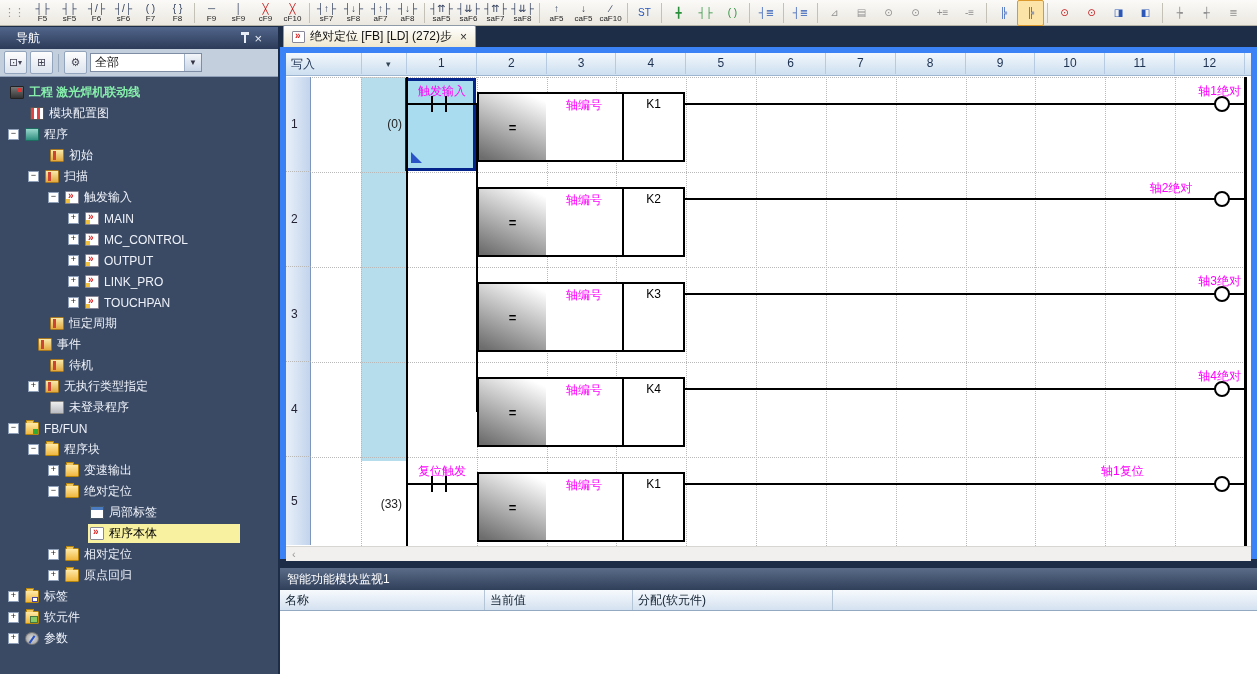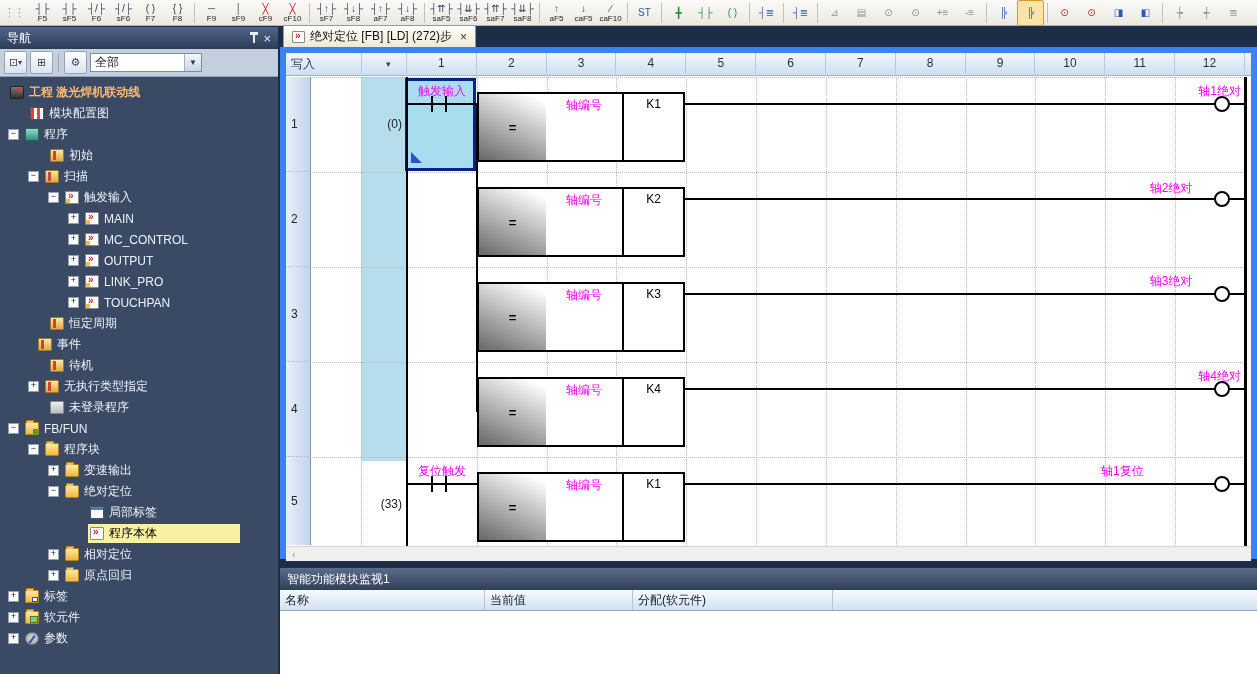--- a/index.html
+++ b/index.html
@@ -13,41 +13,41 @@
   .tbsep{width:1px;height:20px;background:#c4c1b6;margin:0 3px;flex:none}
   .tbi{min-width:23px;height:24px;display:flex;flex-direction:column;align-items:center;justify-content:center;
        border:1px solid transparent;border-radius:2px;padding:0 1px;flex:none}
   .tbi .g{font-size:10px;line-height:11px;color:#33415e;white-space:nowrap}
   .tbi .l{font-size:8px;line-height:9px;color:#222}
   .tbi.hl{background:#fce3a7;border-color:#dc9a2e}
   .g.blue{color:#2b58b8}.g.red{color:#c42222}.g.green{color:#2a8f3a}.g.gray{color:#8f8f8f}
 
   
   #nav{position:absolute;left:0;top:27px;width:278px;height:647px;display:flex;flex-direction:column;background:#3b4a64}
-  #nav-title{height:22px;background:linear-gradient(#51658b,#2c3b58);color:#fff;font-size:12px;display:flex;align-items:center;padding:0 7px;flex:none}
+  #nav-title{height:22px;background:linear-gradient(#51658b,#2c3b58);color:#fff;font-size:12px;display:flex;align-items:center;padding:0 16px;flex:none}
   #nav-title .sp{flex:1}
   .pin{position:relative;width:10px;height:12px;margin-right:4px}
   .pin::before{content:"";position:absolute;left:4px;top:2px;width:2px;height:9px;background:#e8edf5}
   .pin::after{content:"";position:absolute;left:1px;top:0;width:8px;height:3px;background:#e8edf5}
   .nclose{color:#e8edf5;font-size:13px;line-height:13px}
   #nav-toolbar{height:27px;background:#c4cfde;border-bottom:1px solid #8fa0b8;display:flex;align-items:center;padding:0 4px;gap:3px;flex:none}
   .nbtn{width:21px;height:21px;background:linear-gradient(#fdfdfd,#dde4ee);border:1px solid #93a5bd;border-radius:2px;
         display:flex;align-items:center;justify-content:center;font-size:11px;color:#445}
   .nsep{width:1px;height:18px;background:#9aabc0;margin:0 2px}
   .combo{width:112px;height:19px;background:#fff;border:1px solid #7e8da3;display:flex;align-items:center;font-size:12px;color:#111;padding-left:4px;box-sizing:border-box}
   .combo .arr{margin-left:auto;width:16px;height:17px;background:linear-gradient(#f4f6fa,#c9d5e6);border-left:1px solid #9fb0c6;
               display:flex;align-items:center;justify-content:center;font-size:8px;color:#334}
   #tree{flex:1;overflow:hidden;padding-top:5px}
   .trow{height:21px;display:flex;align-items:center;font-size:12px;color:#eef2fa;white-space:nowrap}
   .exp{width:9px;height:9px;background:#fff;border:1px solid #8fa0b8;color:#222;font-size:9px;line-height:7px;text-align:center;flex:none;margin-right:4px;box-sizing:content-box}
   .hlw{display:flex;align-items:center;height:19px;padding:0 2px;box-sizing:border-box}
   .hlw.sel{background:#f7f1a0;color:#000}
   .hlw.sel .tlabel{color:#000}
   .tlabel{margin-left:5px}
-  .tlabel.red{color:#fdba74;font-weight:bold}
+  .tlabel.red{color:#86efac;font-weight:bold}
 
   
   .ti{width:14px;height:13px;position:relative;flex:none;border-radius:1px;box-sizing:border-box}
   .ti-project{background:linear-gradient(#777,#333);border:1px solid #222}
   .ti-project::after{content:"";position:absolute;right:1px;top:1px;width:4px;height:4px;background:#d33}
   .ti-module{background:repeating-linear-gradient(90deg,#d44 0 3px,#fff 3px 6px);border:1px solid #555}
   .ti-prog{background:linear-gradient(#9ad8cc,#2e8f7f);border:1px solid #1d6d60}
   .ti-file{background:linear-gradient(#f8e9ab,#e2a93f);border:1px solid #a87820}
   .ti-file::after{content:"";position:absolute;left:2px;top:1px;width:3px;height:9px;background:#c43}
   .ti-pou,.ti-body{background:#fff;border:1px solid #889}
@@ -565,21 +565,21 @@
           <div class="blkg">=</div>
           <div class="blkp1">
             <div class="ptxt" style="color: rgb(255, 0, 255);">轴编号</div>
           </div>
           <div class="blkp2">
             <div class="ptxt">K3</div>
           </div>
         </div>
         <div class="hline" style="left: 399px; top: 217px; width: 559.96px;"></div>
         <div class="coil" style="left: 928px; top: 210px;"></div>
-        <div class="mlbl" style="left: 815px; top: 197px; width: 140px; text-align: center;">轴3绝对</div>
+        <div class="mlbl" style="left: 815px; top: 197px; width: 140px; text-align: right;">轴3绝对</div>
         <div class="rowhdr" style="top: 286px; height: 95px; border-bottom: 1px dotted rgb(185, 185, 185);">4</div>
         <div class="blk" style="left: 191px; top: 301px; width: 208px; height: 70px;">
           <div class="blkg">=</div>
           <div class="blkp1">
             <div class="ptxt" style="color: rgb(255, 0, 255);">轴编号</div>
           </div>
           <div class="blkp2">
             <div class="ptxt">K4</div>
           </div>
         </div>

